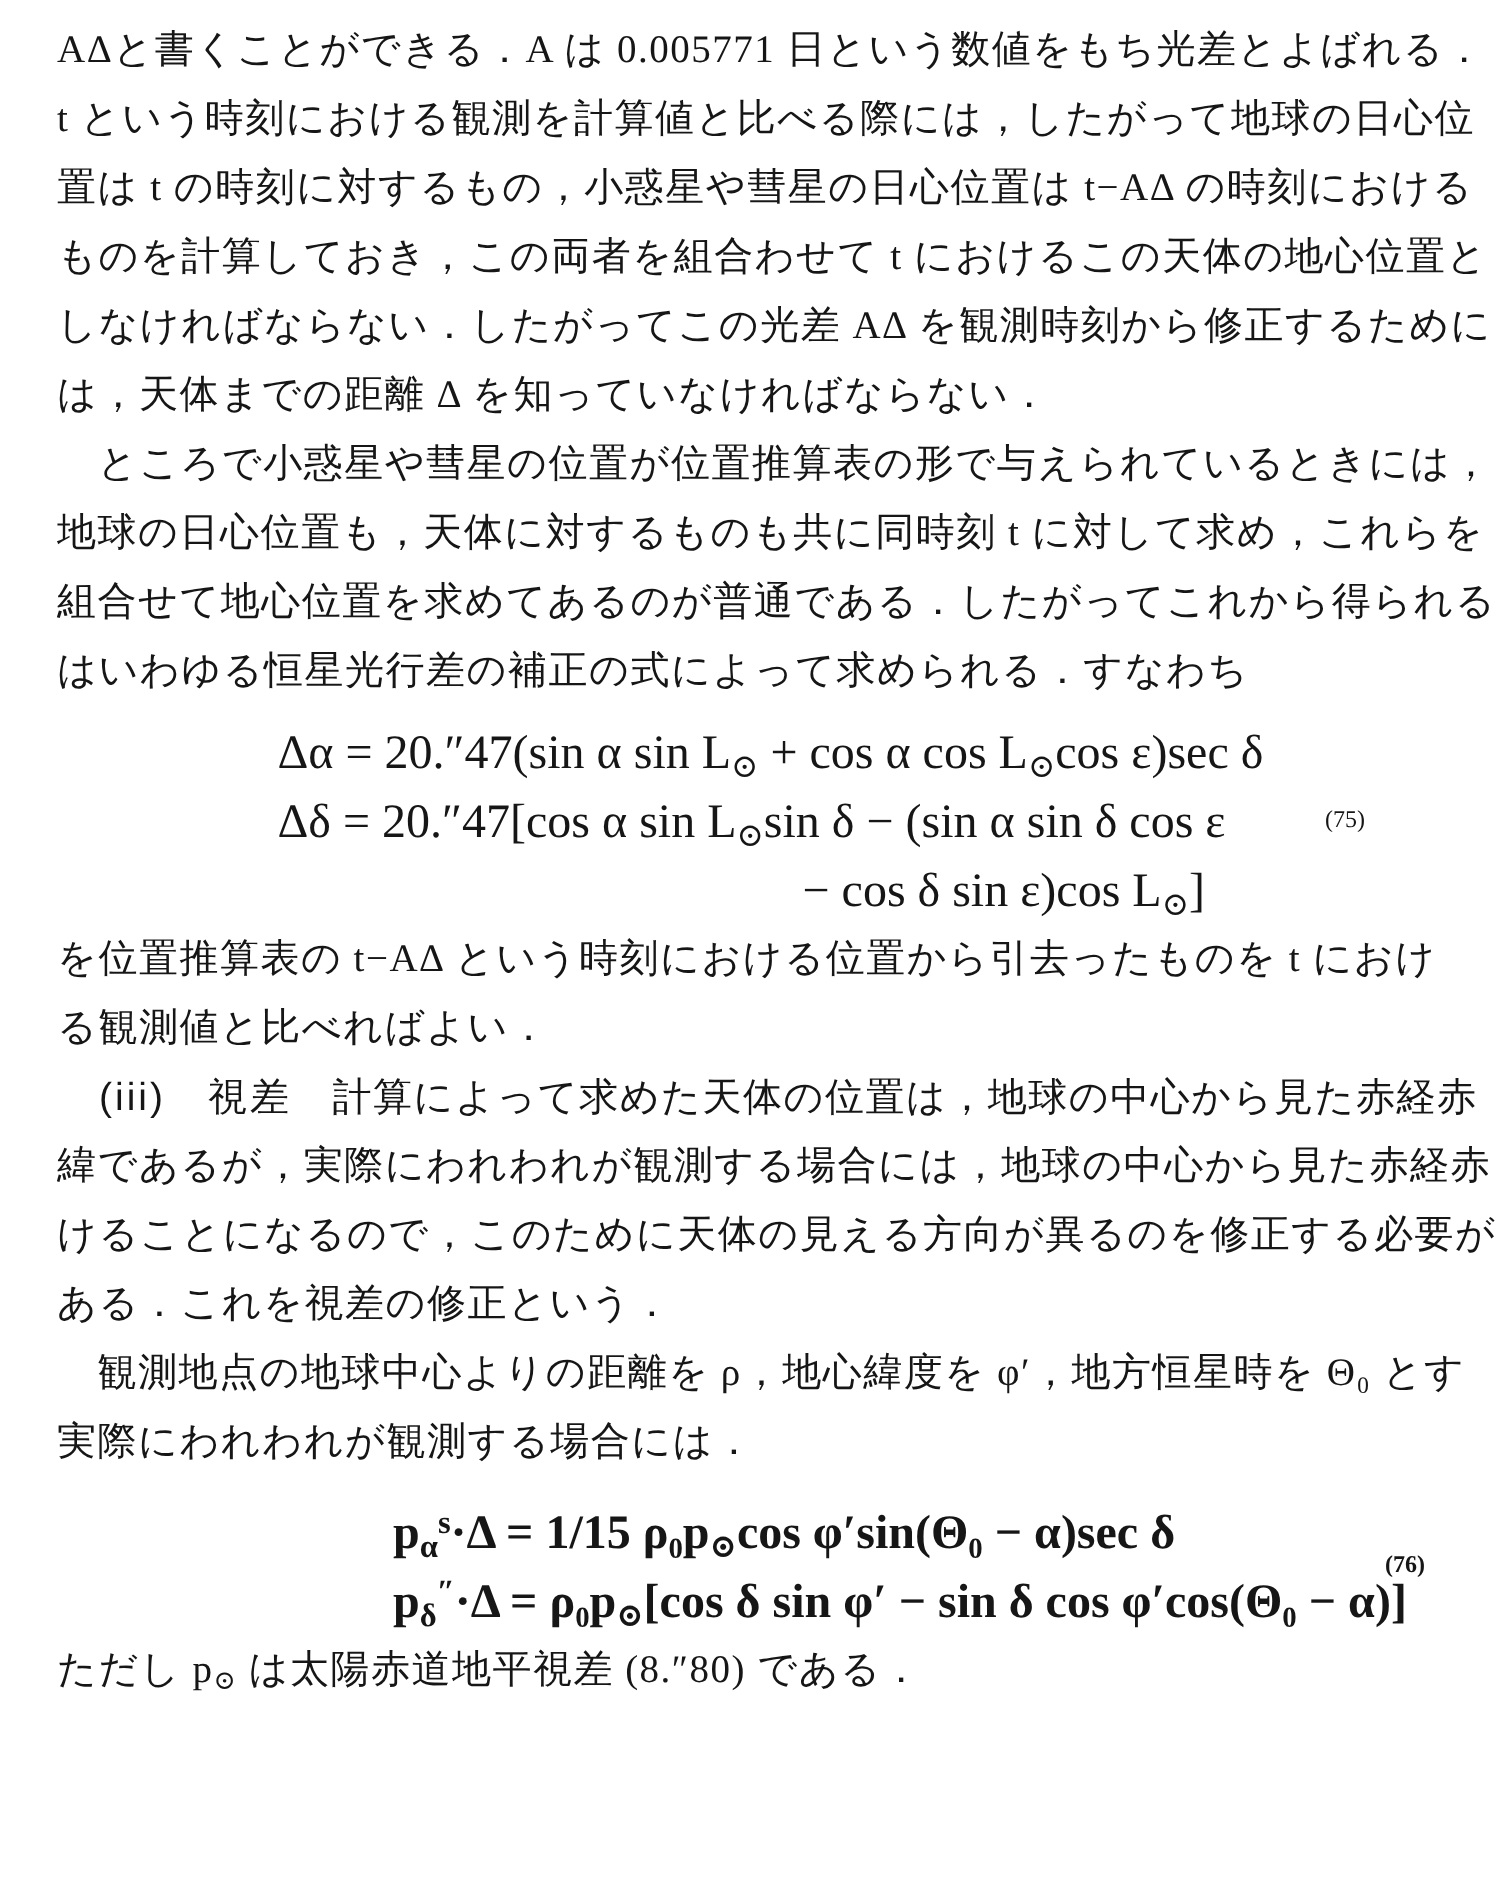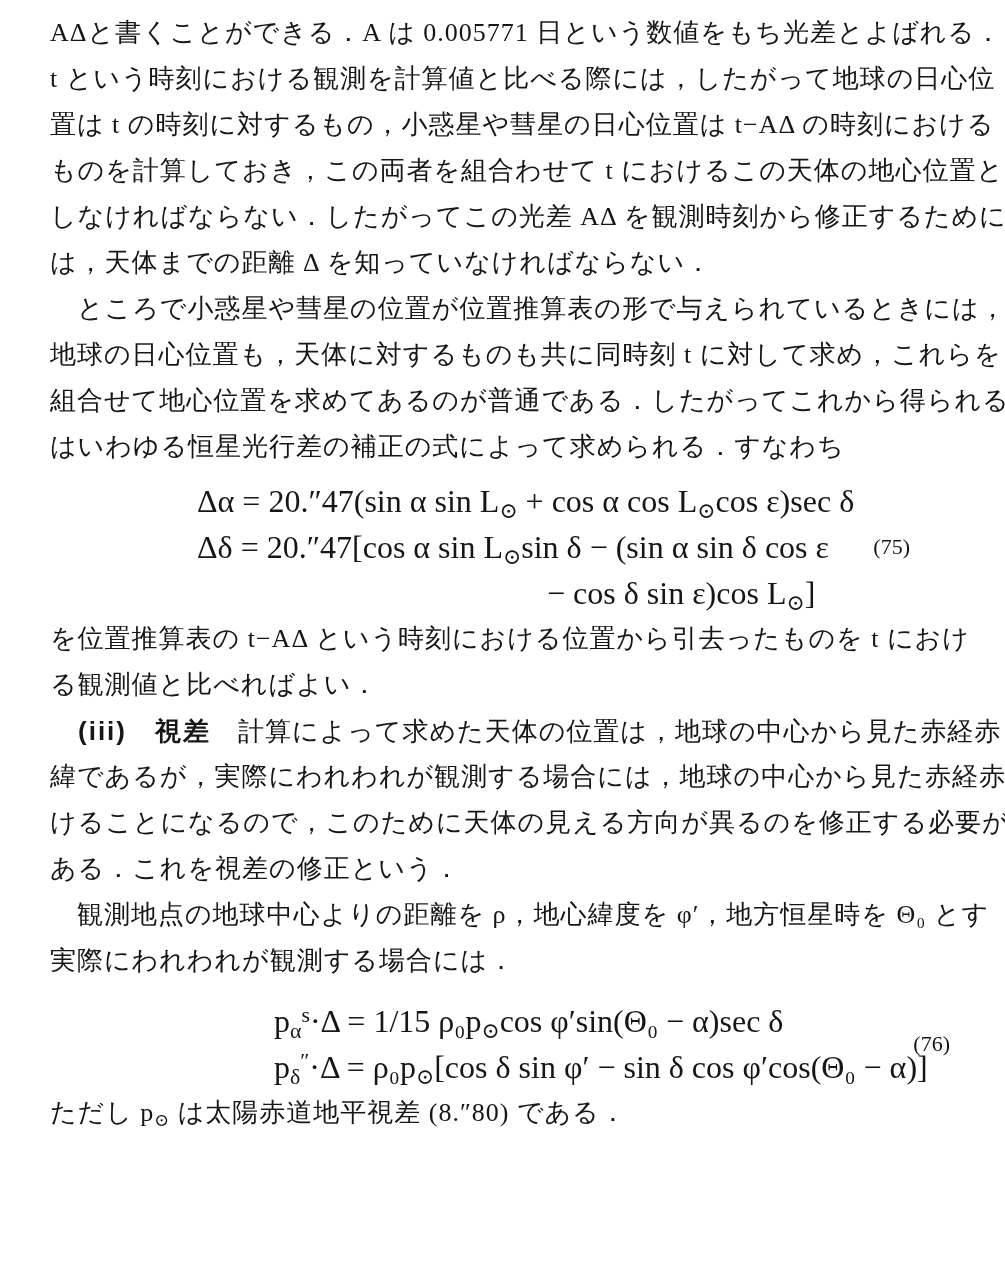--- a/index.html
+++ b/index.html
@@ -11,53 +11,53 @@
     width: 1005px;
     height: 1263px;
     overflow: hidden;
     font-family: "Liberation Serif", "DejaVu Serif", serif;
     color: #161616;
   }
   .page {
     box-sizing: border-box;
     width: 1005px;
     height: 1263px;
-    padding: 10px 28px 0 50px;
+    padding: 10px 28px 0 38px;
   }
   .line {
     height: 46px;
     line-height: 46px;
     font-size: 26px;
     letter-spacing: 1px;
     white-space: nowrap;
   }
   .line b {
     font-family: "Liberation Sans", "DejaVu Sans", sans-serif;
-    font-weight: bold;
+    font-weight: normal;
     letter-spacing: 2px;
   }
   .eq-block {
     position: relative;
   }
   .eq75 { margin-top: 8px; }
-  .eq76 { margin-top: 14px; }
+  .eq76 { margin-top: 14px; font-weight: bold; }
   .eq-line {
     height: 46px;
     line-height: 46px;
     font-size: 32px;
     white-space: nowrap;
   }
   .eq-indent-a { padding-left: 147px; }  
   .eq-indent-b { padding-left: 497px; }  
   .eq-indent-c { padding-left: 224px; }  
   .eq-num {
     position: absolute;
     top: 50%;
     transform: translateY(-50%);
-    font-size: 22px;
+    font-size: 16px;
   }
   .eq-num-75 { right: 67px; }
   .eq-num-76 { right: 27px; }
   sub {
     font-size: 68%;
     vertical-align: -0.28em;
     line-height: 0;
   }
   sup {
     font-size: 68%;

